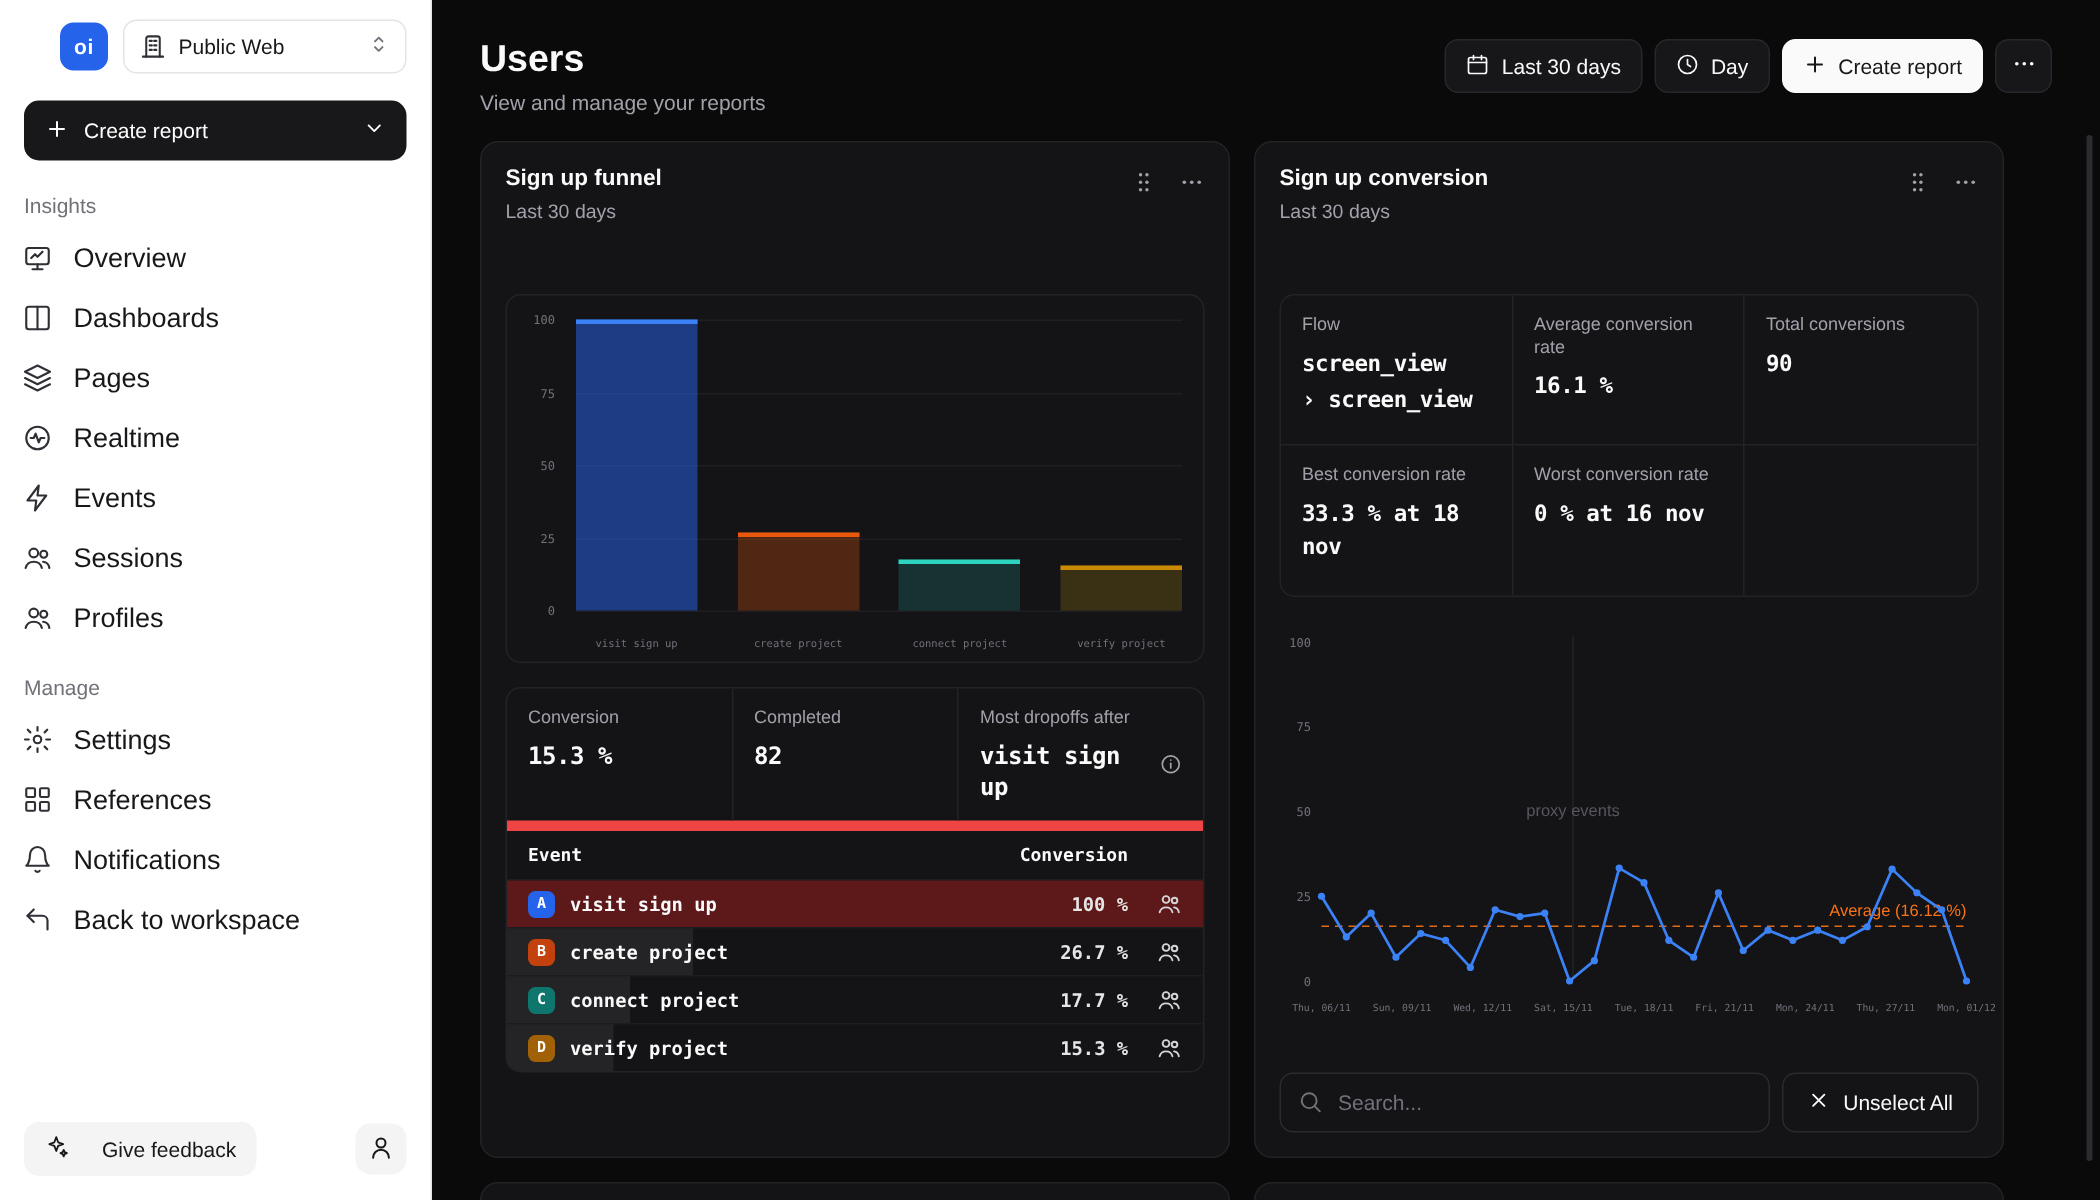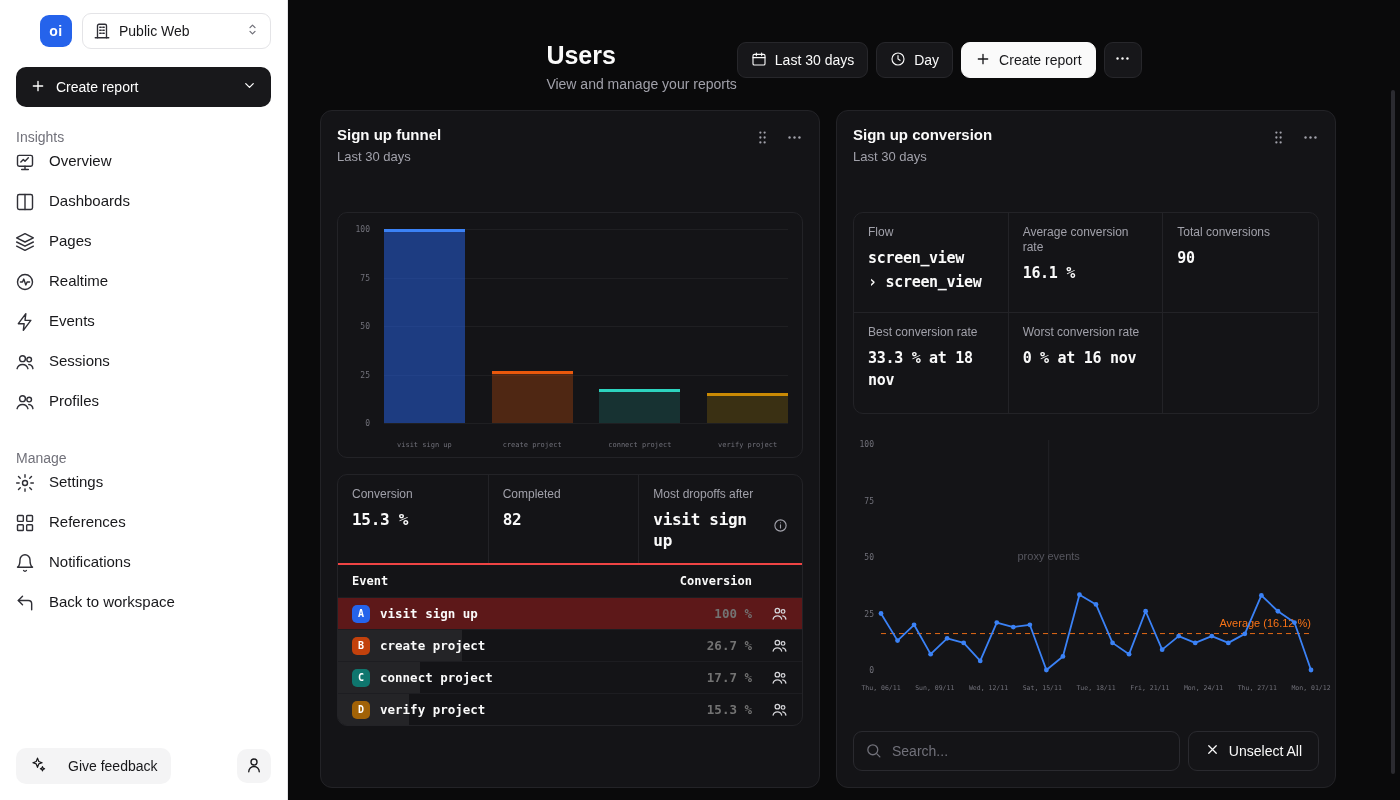--- a/index.html
+++ b/index.html
@@ -9,29 +9,29 @@
 
   
   .sidebar { width: 288px; min-width: 288px; background: #ffffff; border-right: 1px solid #e4e4e7; display: flex; flex-direction: column; color: #18181b; }
   .sb-top { display: flex; align-items: center; gap: 10px; padding: 13px 16px 4px; }
   .logo { width: 32px; height: 32px; border-radius: 9px; background: #2563eb; color: #fff; font-weight: bold; font-size: 14px; display: flex; align-items: center; justify-content: center; letter-spacing: .5px; flex: none; margin-left: 24px; }
   .workspace-select { flex: 1; display: flex; align-items: center; gap: 8px; height: 36px; padding: 0 10px; border: 1px solid #e4e4e7; border-radius: 9px; background: #fff; font-size: 14px; color: #18181b; cursor: pointer; font-family: inherit; }
   .ws-name { flex: 1; text-align: left; font-weight: 500; }
   .create-report { margin: 14px 16px 4px; height: 40px; display: flex; align-items: center; gap: 10px; background: #18181b; color: #fff; border: none; border-radius: 10px; padding: 0 14px; font-size: 14px; font-weight: 500; cursor: pointer; font-family: inherit; }
   .cr-label { flex: 1; text-align: left; }
   .section-label { padding: 18px 16px 7px; font-size: 14px; color: #71717a; }
-  .nav-item { display: flex; gap: 14px; height: 40px; padding: 0 16px 0 15px; font-size: 15px; color: #18181b; cursor: pointer; }
+  .nav-item { display: flex; align-items: center; gap: 14px; height: 40px; padding: 0 16px 0 15px; font-size: 18px; color: #18181b; cursor: pointer; }
   .nv-ic { width: 20px; height: 20px; color: #2f2f36; flex: none; }
   .sb-footer { margin-top: auto; display: flex; align-items: center; justify-content: space-between; padding: 14px 16px 16px; }
   .feedback-btn { display: flex; align-items: center; gap: 22px; height: 36px; padding: 0 13px; background: #f4f4f5; border: none; border-radius: 10px; font-size: 14px; font-weight: 500; color: #18181b; cursor: pointer; font-family: inherit; }
   .profile-btn { width: 34px; height: 34px; border-radius: 10px; background: #f4f4f5; border: none; display: flex; align-items: center; justify-content: center; color: #18181b; cursor: pointer; }
 
   
   .main { flex: 1; padding: 26px 32px 0 32px; overflow: hidden; }
-  .header-row { display: flex; justify-content: center; align-items: flex-start; margin-bottom: 16px; margin-top: 16px; }
+  .header-row { display: flex; justify-content: space-between; align-items: flex-start; margin-bottom: 16px; }
   .page-title { font-size: 25px; font-weight: bold; color: #fafafa; line-height: 27px; }
   .page-subtitle { font-size: 14px; color: #a1a1aa; margin-top: 6px; line-height: 19px; }
   .actions { display: flex; gap: 8px; }
   .btn-dark, .btn-light { display: flex; align-items: center; gap: 8px; height: 36px; padding: 0 13px; border-radius: 9px; font-size: 14px; cursor: pointer; font-family: inherit; }
   .btn-dark { background: #17171a; border: 1px solid #27272b; color: #fafafa; }
   .btn-light { background: #fafafa; border: 1px solid #fafafa; color: #18181b; font-weight: 500; }
   .btn-icon { width: 38px; justify-content: center; padding: 0; }
 
   .grid { display: grid; grid-template-columns: 1fr 1fr; gap: 16px; padding-right: 32px; grid-auto-rows: 678px; }
   .card { background: #141417; border: 1px solid #232327; border-radius: 12px; display: flex; flex-direction: column; overflow: hidden; gap: 32px; }
@@ -58,30 +58,30 @@
   .f-info { border: 1px solid #232327; border-radius: 10px; overflow: hidden; flex: none; }
   .f-stats { display: grid; grid-template-columns: 1fr 1fr 1.08fr; }
   .stat { padding: 12px 14px; border-right: 1px solid #232327; }
   .f-stats .stat:last-child { border-right: none; }
   .stat-label { font-size: 12px; color: #a1a1aa; line-height: 15px; }
   .stat-value { font-family: "DejaVu Sans Mono", monospace; font-size: 16px; font-weight: bold; color: #fafafa; margin-top: 7px; line-height: 21px; letter-spacing: -.3px; }
   .stat-flex { display: flex; align-items: flex-start; gap: 6px; }
   .stat-flex .stat-value { flex: 1; }
   .info-ic { color: #a1a1aa; margin-top: 16px; flex: none; }
 
-  .t-head { display: flex; align-items: flex-end; padding: 9px 14px; border-top: 2px solid #ef4444; font-family: "DejaVu Sans Mono", monospace; font-size: 12px; font-weight: bold; color: #fafafa; }
+  .t-head { display: flex; align-items: flex-end; padding: 9px 14px; border-top: 7px solid #ef4444; font-family: "DejaVu Sans Mono", monospace; font-size: 12px; font-weight: bold; color: #fafafa; }
   .th-event { flex: 1; }
   .th-conv { width: 86px; text-align: right; }
   .th-sp { width: 36px; }
   .t-row { position: relative; display: flex; align-items: center; height: 32px; padding: 0 14px; border-top: 1px solid #1d1d21; cursor: pointer; }
   .row-fill { position: absolute; left: 0; top: 0; bottom: 0; z-index: 0; }
   .t-row > *:not(.row-fill) { position: relative; z-index: 1; }
   .row-badge { width: 18px; height: 18px; border-radius: 5px; color: #fff; font-family: "DejaVu Sans Mono", monospace; font-size: 10px; font-weight: bold; display: flex; align-items: center; justify-content: center; flex: none; }
   .row-label { flex: 1; margin-left: 10px; font-family: "DejaVu Sans Mono", monospace; font-size: 12.5px; font-weight: bold; color: #fafafa; }
-  .row-value { width: 86px; text-align: right; font-family: "DejaVu Sans Mono", monospace; font-size: 12.5px; font-weight: bold; color: #737373; }
+  .row-value { width: 86px; text-align: right; font-family: "DejaVu Sans Mono", monospace; font-size: 12.5px; font-weight: bold; color: #e5e5e5; }
   .row-users { width: 36px; display: flex; justify-content: flex-end; color: #d4d4d8; cursor: pointer; }
 
   
   .c-stats { display: grid; grid-template-columns: 1fr 1fr 1fr; border: 1px solid #232327; border-radius: 10px; overflow: hidden; flex: none; }
   .c-cell { padding: 12px 14px; border-right: 1px solid #232327; border-bottom: 1px solid #232327; min-height: 100px; }
   .c-cell:nth-child(3n) { border-right: none; }
   .c-cell:nth-child(n+4) { border-bottom: none; }
   .c-cell .stat-value { font-size: 15px; line-height: 22px; }
   .c-chart { flex: 1; position: relative; }
   .linechart { position: absolute; left: 0; top: 4px; overflow: visible; }

